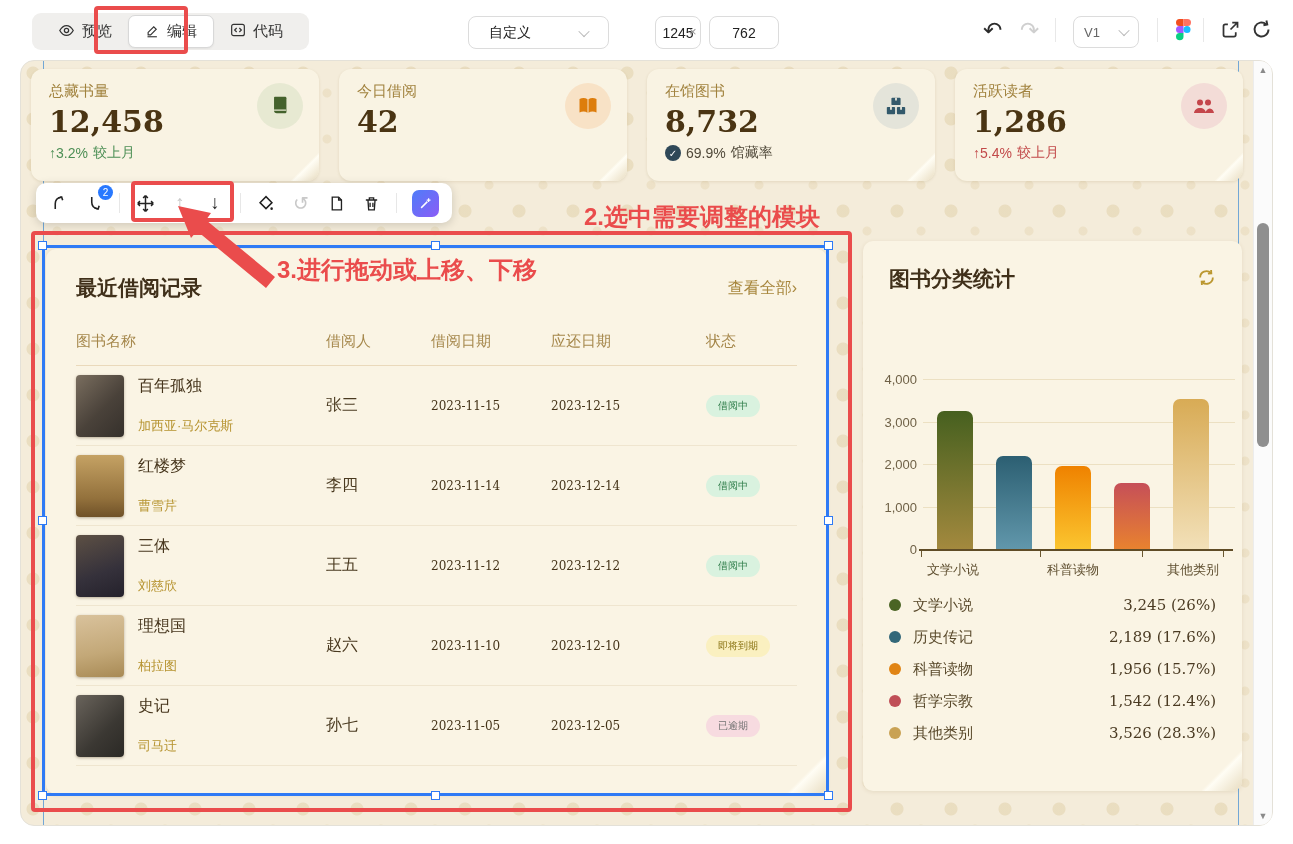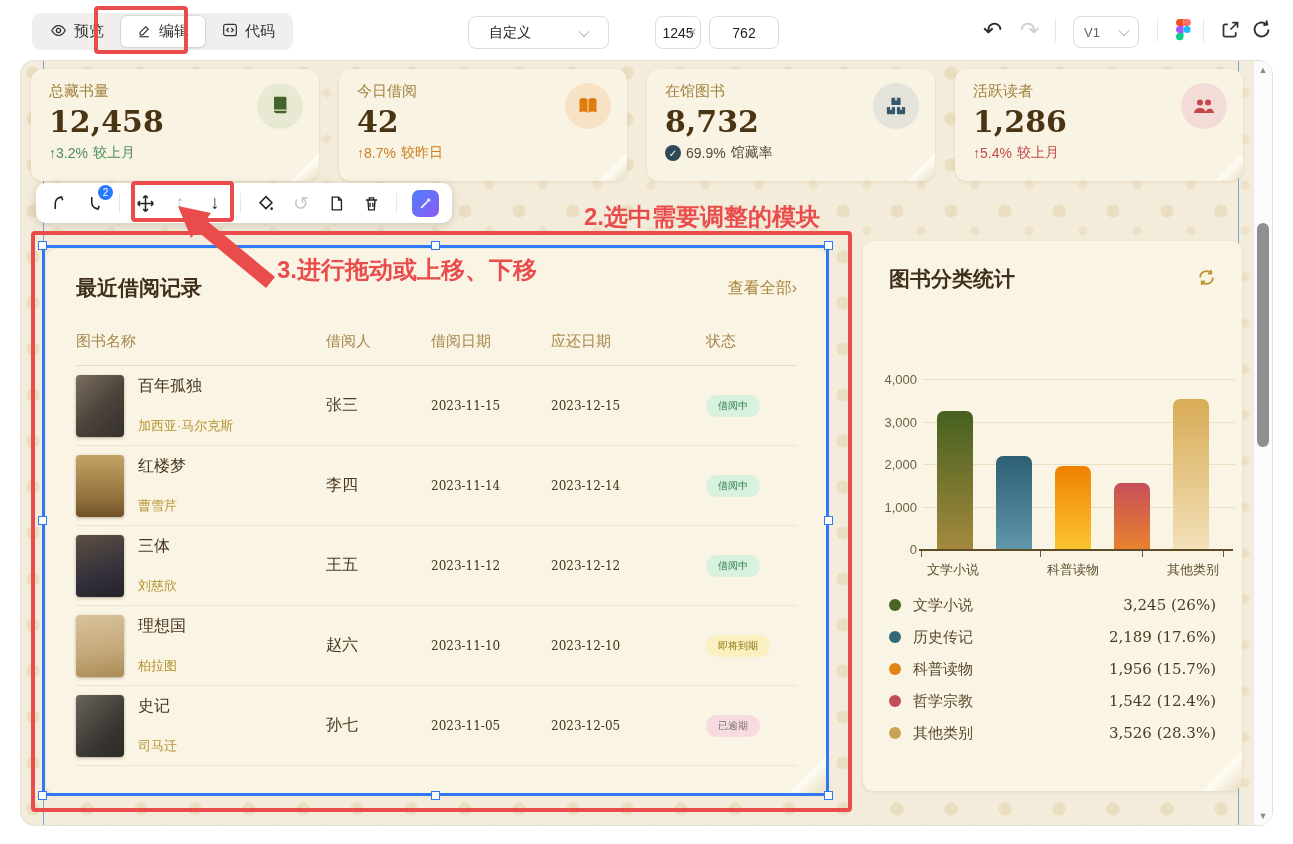--- a/index.html
+++ b/index.html
@@ -1,21 +1,21 @@
 <!DOCTYPE html>
 <html><head>
 <meta charset="utf-8">
 <style>
   * { margin:0; padding:0; box-sizing:border-box; }
   html,body { background:#fff; font-family:"Liberation Sans", sans-serif; }
   #app { position:relative; width:1293px; height:844px; background:#fff; overflow:hidden; }
 
   
   .topbar { position:absolute; left:0; top:0; width:1293px; height:60px; background:#fff; z-index:90; }
-  .segctl { position:absolute; left:32px; top:13px; height:37px; background:#f0efed; border-radius:9px; display:flex; align-items:center; padding:2px; }
+  .segctl { position:absolute; left:32px; top:13px; height:37px; background:#f0efed; border-radius:9px; display:flex; align-items:center; padding:10px; }
   .seg { height:33px; display:flex; align-items:center; gap:7px; padding:0 16px; font-size:15px; color:#333; border-radius:7px; cursor:pointer; }
   .seg.active { background:#fff; border:1px solid #d8d8d8; box-shadow:0 1px 2px rgba(0,0,0,.06); }
   .ctl-box { position:absolute; top:16px; height:33px; background:#fff; border:1px solid #dcdcdc; border-radius:8px; display:flex; align-items:center; font-size:14px; color:#222; }
   .chev { width:8px; height:8px; border-right:1.6px solid #b9b9b9; border-bottom:1.6px solid #b9b9b9; transform:rotate(45deg) translate(-1px,-1px); }
   .num-input { text-align:center; font-size:14px; color:#222; border:none; outline:none; width:100%; background:transparent; font-family:"Liberation Sans",sans-serif; }
   .tb-icon { position:absolute; top:17px; font-size:23px; line-height:26px; color:#2b2b2b; cursor:pointer; }
   .tb-sep { position:absolute; top:18px; width:1px; height:24px; background:#e8e8e8; }
 
   
   .canvas { position:absolute; left:20px; top:60px; width:1253px; height:766px; border:1px solid #e4e1d8; border-radius:14px; overflow:hidden; z-index:1;
@@ -199,24 +199,20 @@
           <svg width="22" height="22" viewBox="0 0 24 24" fill="currentColor">
               <path d="M6.5 2h11a1.5 1.5 0 0 1 1.5 1.5v15a1.5 1.5 0 0 1-1.5 1.5H8.5A3 3 0 0 1 5.5 17V3A1 1 0 0 1 6.5 2z"></path>
               <path d="M5.5 16.5h13" stroke="#e7e9d2" stroke-width="1.6"></path>
             </svg>
         </div>
         <div class="fold"></div>
       </div>
       <div class="card">
         <div class="label">今日借阅</div>
         <div class="value">42</div>
-        <div class="delta" style="color: rgb(202, 128, 32);">
-            <span class="delta-main">↑8.7%</span>
-            <span class="delta-note">较昨日</span>
-          </div>
         <div class="icon-circle" style="background: rgb(248, 226, 198); color: rgb(221, 125, 12);">
           <svg width="24" height="24" viewBox="0 0 24 24" fill="currentColor">
               <path d="M3.5 5c2.8-1.4 5.6-1.4 8 .2v13.6c-2.4-1.6-5.2-1.6-8-.2zM12.5 5.2c2.4-1.6 5.2-1.6 8-.2v13.6c-2.8-1.4-5.6-1.4-8 .2z"></path>
             </svg>
         </div>
         <div class="fold"></div>
       </div>
       <div class="card">
         <div class="label">在馆图书</div>
         <div class="value">8,732</div>

